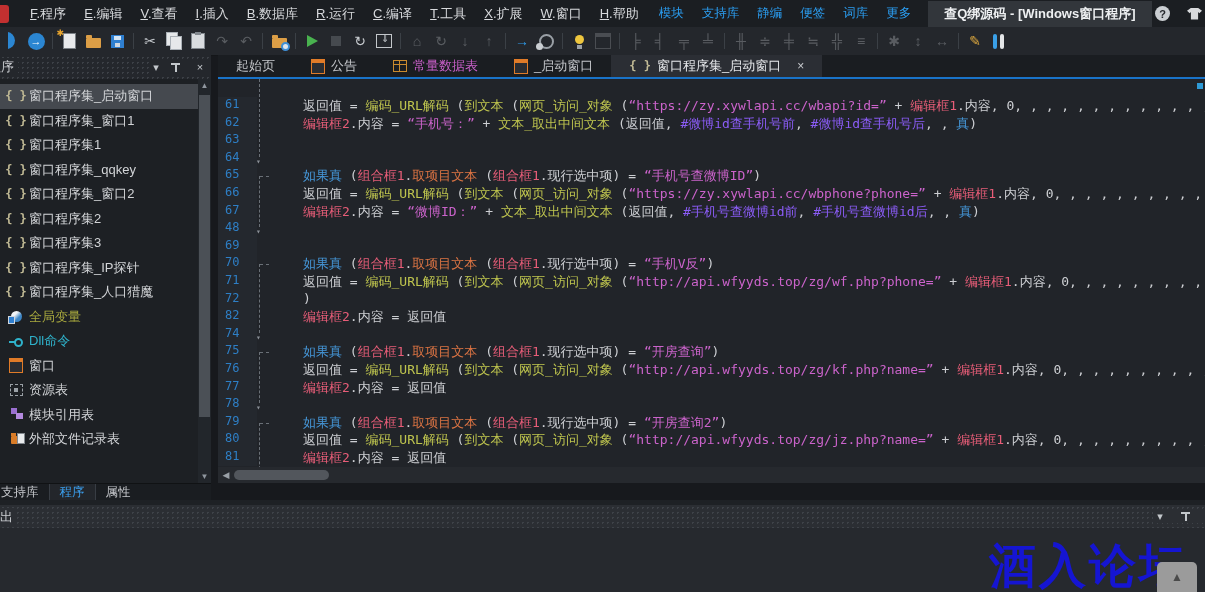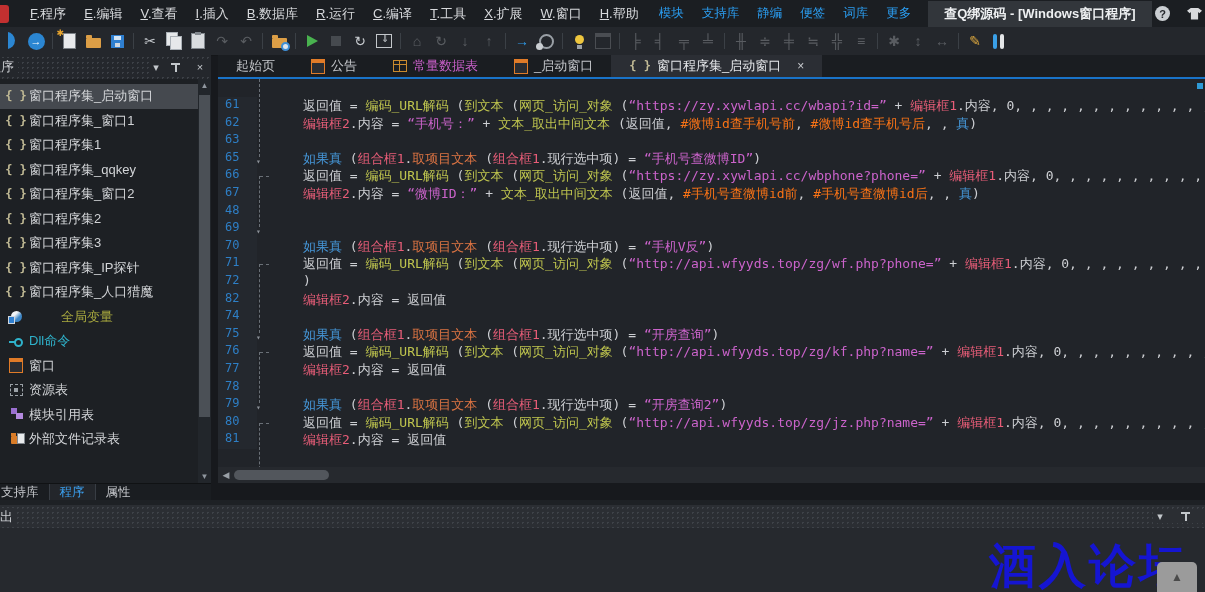--- a/index.html
+++ b/index.html
@@ -119,21 +119,21 @@
   .tab.active{background:#2b2e34;color:#e4e6e9;}
   .tab .close{margin-left:10px;color:#c8cbcf;font-size:12px;}
   .accent-line{height:2px;background:#1973c8;}
   .code{position:absolute;top:24px;left:0;right:0;bottom:16px;overflow:hidden;
         font-family:"DejaVu Sans Mono",monospace;font-size:13px;}
   .codelines{padding-top:18px;}
   .line{height:17.6px;display:flex;white-space:pre;gap:13px;}
   .gut{width:32px;flex:none;color:#2e7fc6;font-size:12px;text-align:left;padding-left:7px;background:#24282e;}
   .foldsp{width:20px;flex:none;}
   .ltext{flex:1;}
-  .tk-d{color:#cdcfd3;} .tk-fn{color:#bec44e;} .tk-str{color:#cb63cb;} .tk-const{color:#f97316;}
+  .tk-d{color:#cdcfd3;} .tk-fn{color:#bec44e;} .tk-str{color:#cb63cb;} .tk-const{color:#8b5cf6;}
   .tk-cmp{color:#e85d78;} .tk-mth{color:#dd7443;} .tk-kw{color:#4596d8;}
   .fold-layer{position:absolute;left:41px;top:0;width:14px;bottom:0;pointer-events:none;}
   .fold-seg{position:absolute;left:0;border-left:1px dashed #6a7077;}
   .fold-seg.corner::before{content:"";position:absolute;top:0;left:0;width:9px;border-top:1px dashed #6a7077;}
   .fold-arrow{position:absolute;left:-4px;bottom:-9px;color:#8a9097;font-size:8px;}
   .vmark{position:absolute;right:2px;top:4px;width:6px;height:6px;background:#2e9ad6;}
 
   .sb-h{position:absolute;left:0;right:0;bottom:0;height:16px;background:#26292e;display:flex;align-items:center;}
   .sb-h .arr{width:16px;text-align:center;color:#9aa0a6;font-size:9px;}
   .sb-h .thumb{width:95px;height:10px;background:#52565c;border-radius:5px;}
@@ -408,21 +408,21 @@
       <li class="tree-item">
         <span class="ticon">
           <span class="ic-braces">{ }</span>
         </span>
         <span>窗口程序集_人口猎魔</span>
       </li>
       <li class="tree-item">
         <span class="ticon">
           <span class="ic-globalvar"></span>
         </span>
-        <span style="color: rgb(168, 168, 62); margin-left: 32px;">全局变量</span>
+        <span style="color: rgb(168, 168, 62);">全局变量</span>
       </li>
       <li class="tree-item">
         <span class="ticon">
           <span class="ic-dll"></span>
         </span>
         <span style="color: rgb(47, 179, 204);">Dll命令</span>
       </li>
       <li class="tree-item">
         <span class="ticon">
           <span class="ic-window"></span>
@@ -483,20 +483,21 @@
         <span>窗口程序集_启动窗口</span>
         <span class="close">×</span>
       </div>
     </div>
   <div class="accent-line"></div>
   <div class="code">
     <div class="codelines">
         <div class="line"><span class="gut">61</span><span class="foldsp"></span><span class="ltext"><span class="tk-d">返回值 = </span><span class="tk-fn">编码_URL解码</span><span class="tk-d"> (</span><span class="tk-fn">到文本</span><span class="tk-d"> (</span><span class="tk-fn">网页_访问_对象</span><span class="tk-d"> (</span><span class="tk-str">“https://zy.xywlapi.cc/wbapi?id=”</span><span class="tk-d"> + </span><span class="tk-cmp">编辑框1</span><span class="tk-d">.内容, 0, , , , , , , , , , , , , , , , )), </span></span></div>
         <div class="line"><span class="gut">62</span><span class="foldsp"></span><span class="ltext"><span class="tk-cmp">编辑框2</span><span class="tk-d">.内容 = </span><span class="tk-str">“手机号：”</span><span class="tk-d"> + </span><span class="tk-fn">文本_取出中间文本</span><span class="tk-d"> (返回值, </span><span class="tk-const">#微博id查手机号前</span><span class="tk-d">, </span><span class="tk-const">#微博id查手机号后</span><span class="tk-d">, , </span><span class="tk-kw">真</span><span class="tk-d">)</span></span></div>
         <div class="line"><span class="gut">63</span><span class="foldsp"></span><span class="ltext"></span></div>
+        <div class="line"><span class="gut">64</span><span class="foldsp"></span><span class="ltext"></span></div>
         <div class="line"><span class="gut">65</span><span class="foldsp"></span><span class="ltext"><span class="tk-kw">如果真</span><span class="tk-d"> (</span><span class="tk-cmp">组合框1</span><span class="tk-d">.</span><span class="tk-mth">取项目文本</span><span class="tk-d"> (</span><span class="tk-cmp">组合框1</span><span class="tk-d">.现行选中项) = </span><span class="tk-str">“手机号查微博ID”</span><span class="tk-d">)</span></span></div>
         <div class="line"><span class="gut">66</span><span class="foldsp"></span><span class="ltext"><span class="tk-d">返回值 = </span><span class="tk-fn">编码_URL解码</span><span class="tk-d"> (</span><span class="tk-fn">到文本</span><span class="tk-d"> (</span><span class="tk-fn">网页_访问_对象</span><span class="tk-d"> (</span><span class="tk-str">“https://zy.xywlapi.cc/wbphone?phone=”</span><span class="tk-d"> + </span><span class="tk-cmp">编辑框1</span><span class="tk-d">.内容, 0, , , , , , , , , , , , , , , , )), </span></span></div>
         <div class="line"><span class="gut">67</span><span class="foldsp"></span><span class="ltext"><span class="tk-cmp">编辑框2</span><span class="tk-d">.内容 = </span><span class="tk-str">“微博ID：”</span><span class="tk-d"> + </span><span class="tk-fn">文本_取出中间文本</span><span class="tk-d"> (返回值, </span><span class="tk-const">#手机号查微博id前</span><span class="tk-d">, </span><span class="tk-const">#手机号查微博id后</span><span class="tk-d">, , </span><span class="tk-kw">真</span><span class="tk-d">)</span></span></div>
         <div class="line"><span class="gut">48</span><span class="foldsp"></span><span class="ltext"></span></div>
         <div class="line"><span class="gut">69</span><span class="foldsp"></span><span class="ltext"></span></div>
         <div class="line"><span class="gut">70</span><span class="foldsp"></span><span class="ltext"><span class="tk-kw">如果真</span><span class="tk-d"> (</span><span class="tk-cmp">组合框1</span><span class="tk-d">.</span><span class="tk-mth">取项目文本</span><span class="tk-d"> (</span><span class="tk-cmp">组合框1</span><span class="tk-d">.现行选中项) = </span><span class="tk-str">“手机V反”</span><span class="tk-d">)</span></span></div>
         <div class="line"><span class="gut">71</span><span class="foldsp"></span><span class="ltext"><span class="tk-d">返回值 = </span><span class="tk-fn">编码_URL解码</span><span class="tk-d"> (</span><span class="tk-fn">到文本</span><span class="tk-d"> (</span><span class="tk-fn">网页_访问_对象</span><span class="tk-d"> (</span><span class="tk-str">“http://api.wfyyds.top/zg/wf.php?phone=”</span><span class="tk-d"> + </span><span class="tk-cmp">编辑框1</span><span class="tk-d">.内容, 0, , , , , , , , , , , , , , , , , )), </span></span></div>
         <div class="line"><span class="gut">72</span><span class="foldsp"></span><span class="ltext"><span class="tk-d">)</span></span></div>
         <div class="line"><span class="gut">82</span><span class="foldsp"></span><span class="ltext"><span class="tk-cmp">编辑框2</span><span class="tk-d">.内容 = 返回值</span></span></div>
         <div class="line"><span class="gut">74</span><span class="foldsp"></span><span class="ltext"></span></div>

